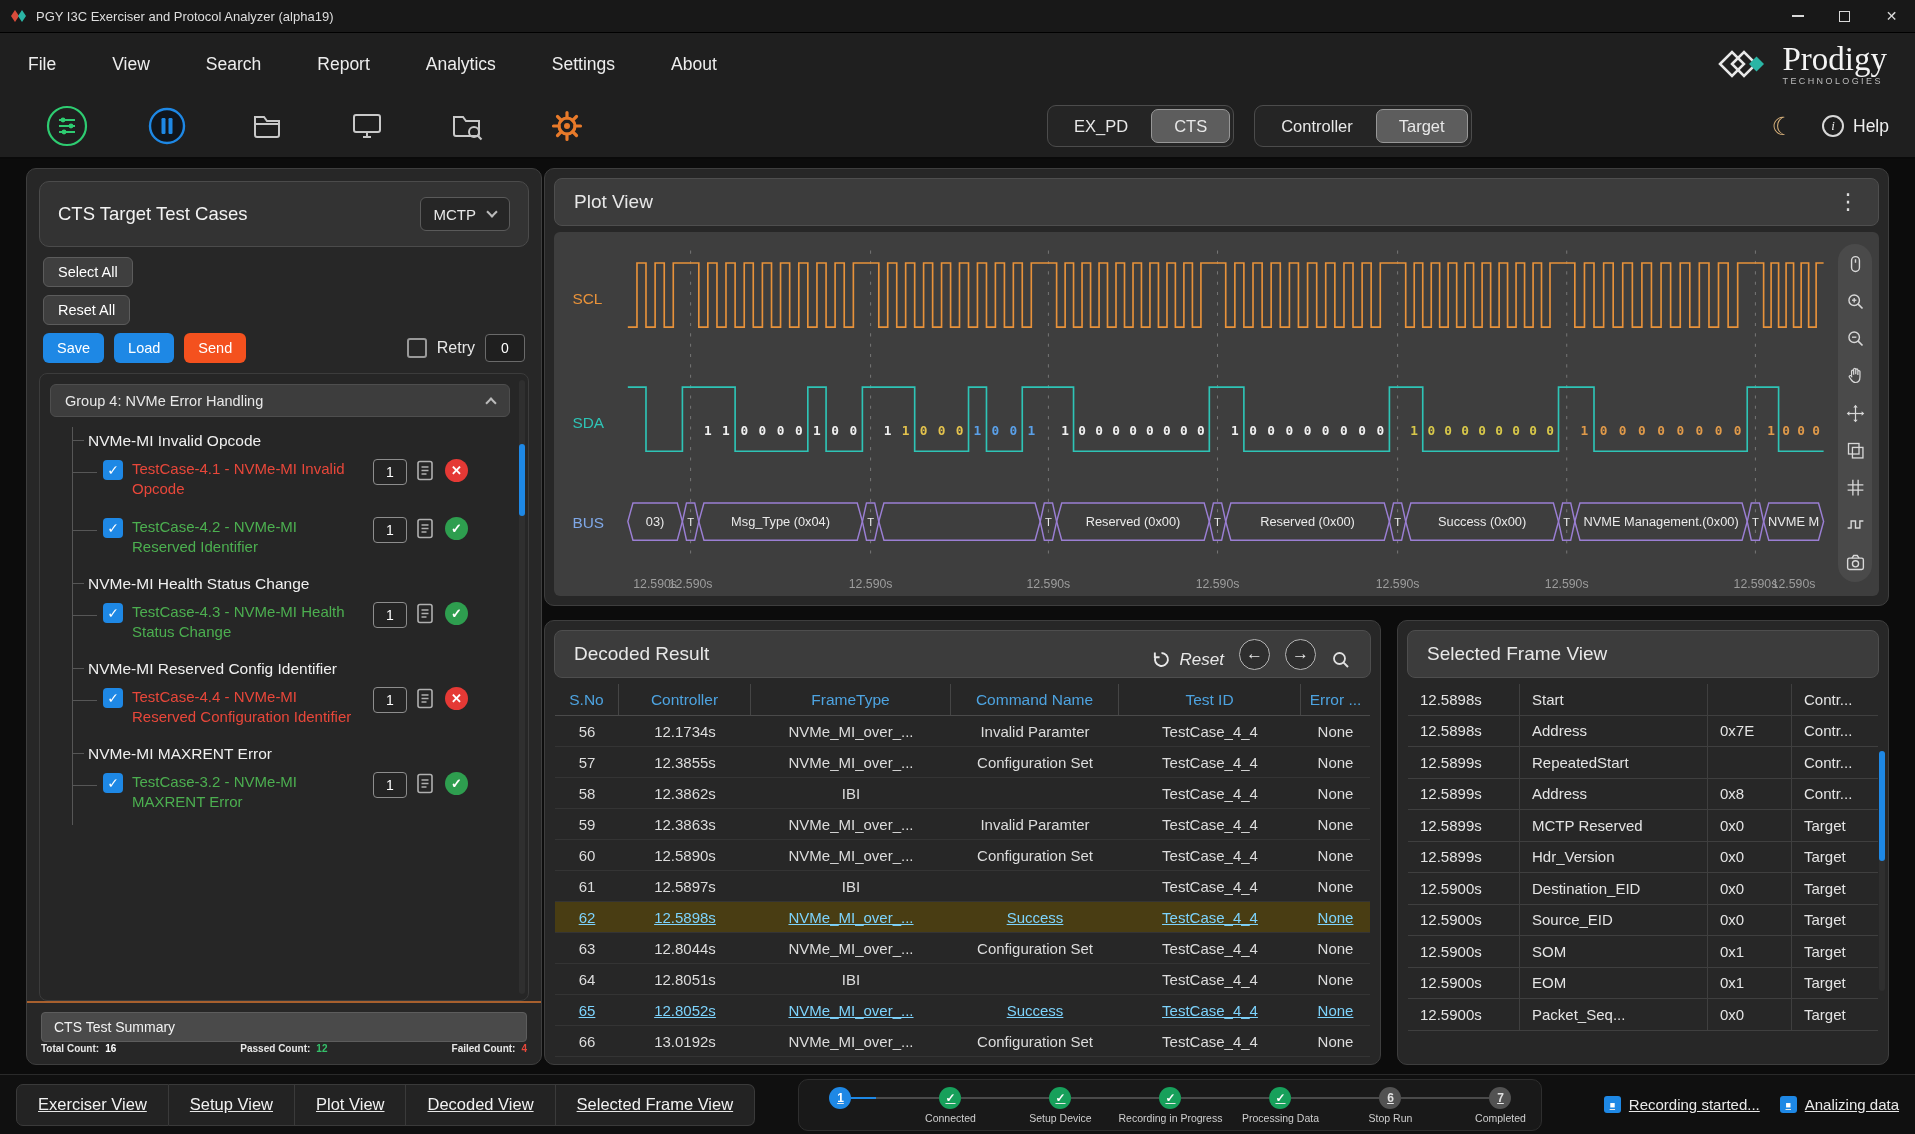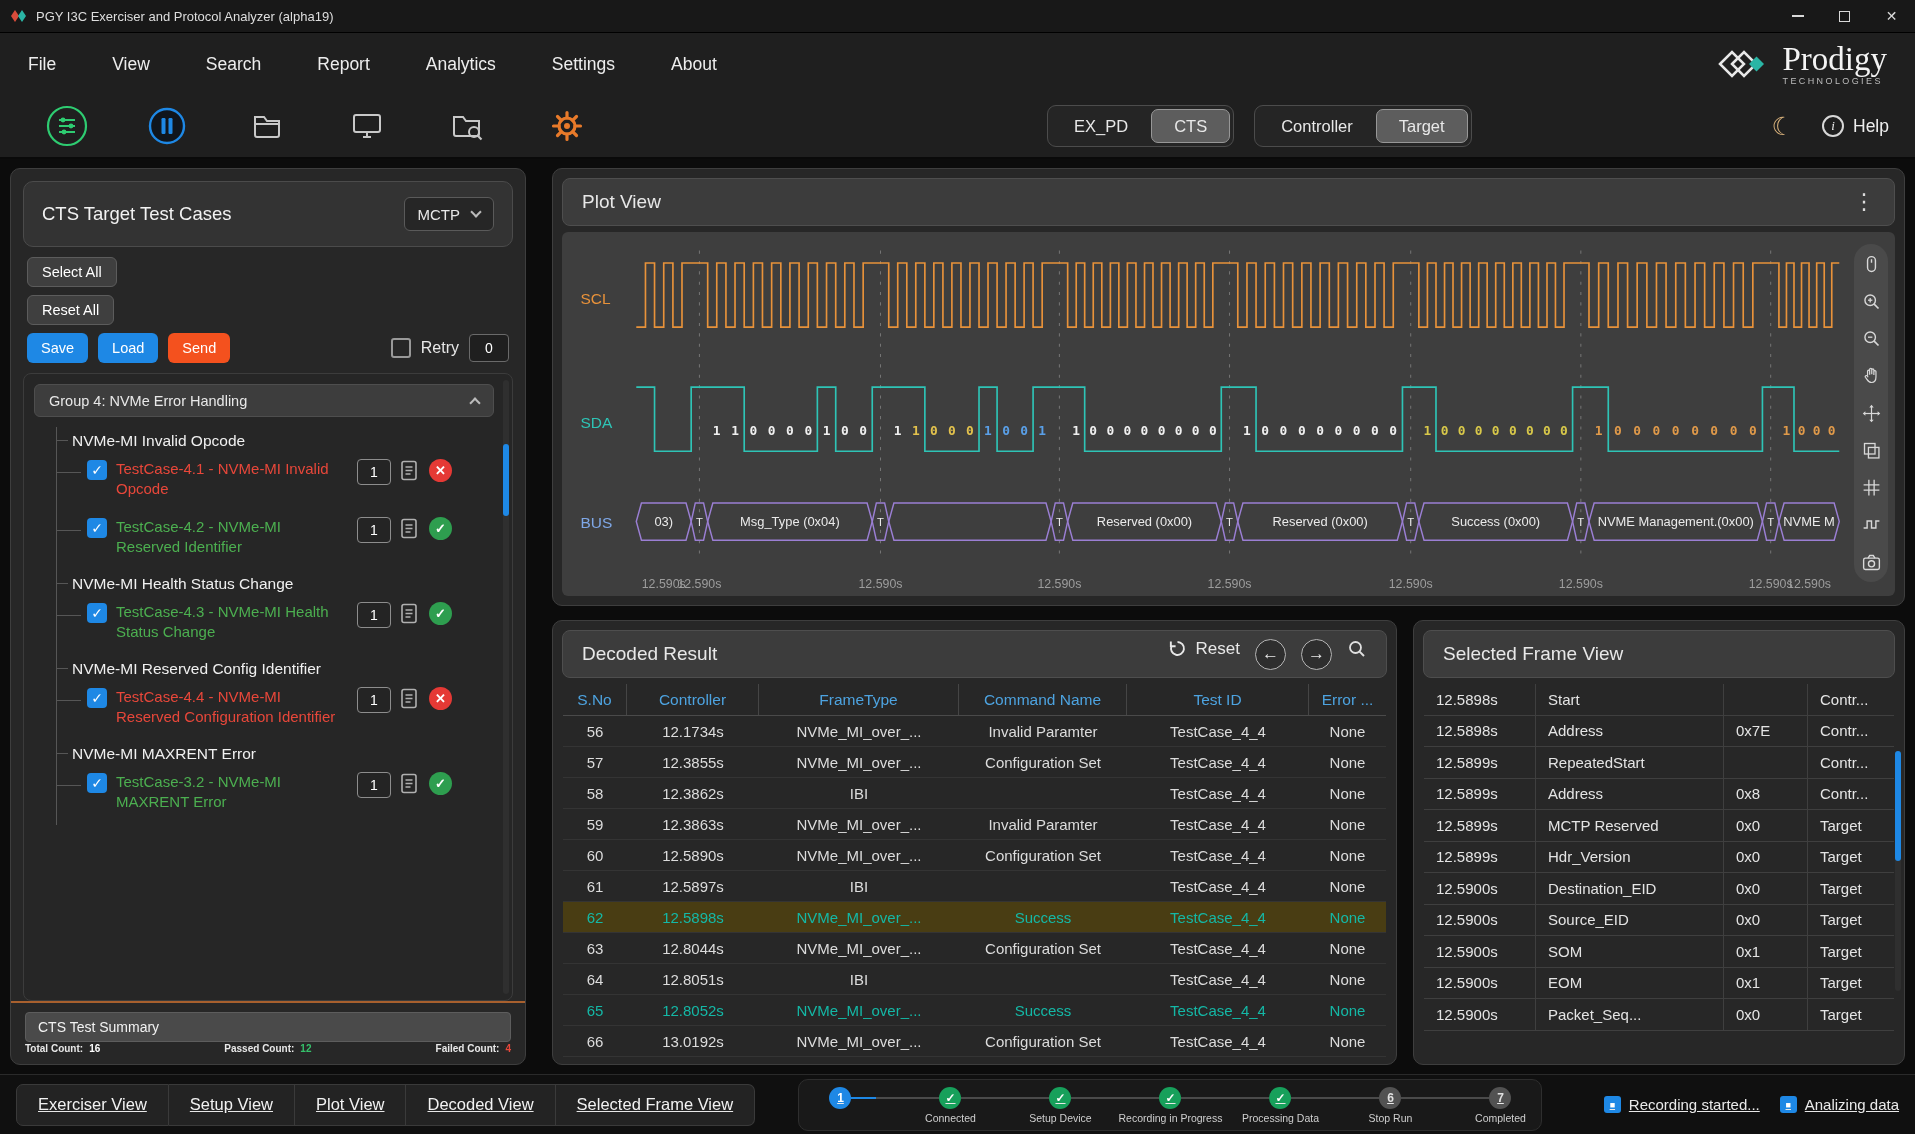--- a/index.html
+++ b/index.html
@@ -32,21 +32,21 @@
   .seg-wrap{display:flex;align-items:center;gap:20px;margin-left:auto;}
   .seg{display:flex;align-items:center;background:#252525;border:1px solid #4c4c4c;border-radius:9px;padding:3px;height:42px;}
   .seg-opt{padding:0 22px;height:34px;display:flex;align-items:center;font-size:16.5px;color:#e8e8e8;border-radius:7px;border:1px solid transparent;}
   .seg-opt.active{background:#5d5d5d;border:1px solid #979797;}
   .toolbar-right{display:flex;align-items:center;gap:28px;margin-left:300px;}
   .moon{font-size:25px;color:#d9b27c;line-height:1;}
   .help{display:flex;align-items:center;gap:9px;font-size:17.5px;color:#eee;}
   .info-circ{width:22px;height:22px;border:2px solid #d8d8d8;border-radius:50%;display:flex;align-items:center;justify-content:center;font-size:13px;font-family:"Liberation Serif",serif;font-style:italic;}
 
   
-  .main{flex:1;display:flex;padding:9px 10px;gap:26px;min-height:0;background:#0c0c0c;}
+  .main{flex:1;display:flex;padding:9px 26px;gap:2px;min-height:0;background:#0c0c0c;}
   .panel{background:#272727;border:1px solid #3e3e3e;border-radius:10px;}
 
   
   .left-panel{width:516px;display:flex;flex-direction:column;overflow:hidden;position:relative;}
   .lp-card{margin:12px 12px 10px;background:#333;border:1px solid #4b4b4b;border-radius:10px;height:66px;display:flex;align-items:center;justify-content:space-between;padding:0 18px;flex:0 0 auto;}
   .lp-title{font-size:18.5px;color:#f2f2f2;}
   .dropdown{background:#262626;border:1px solid #5a5a5a;border-radius:6px;height:34px;display:flex;align-items:center;gap:12px;padding:0 13px;font-size:15px;}
   .chev-down{width:8px;height:8px;border-right:2px solid #bbb;border-bottom:2px solid #bbb;transform:rotate(45deg);margin-top:-4px;}
   .chev-up{width:8px;height:8px;border-right:2px solid #bbb;border-bottom:2px solid #bbb;transform:rotate(-135deg);margin-top:4px;}
   .lp-row{padding:0 16px;margin-bottom:8px;display:flex;align-items:center;gap:10px;flex:0 0 auto;}
@@ -90,31 +90,31 @@
 
   .plot-panel{height:438px;display:flex;flex-direction:column;overflow:hidden;}
   .plot-body{flex:1;margin:0 9px 9px;background:#3e3e3e;border-radius:6px;position:relative;min-height:0;}
   .plot-body svg.wave{display:block;width:100%;height:100%;}
   .plot-tools{position:absolute;right:7px;top:12px;bottom:14px;width:34px;background:#4a4a4a;border-radius:17px;display:flex;flex-direction:column;align-items:center;justify-content:space-between;padding:9px 0;}
   .ptool{width:22px;height:22px;display:flex;align-items:center;justify-content:center;}
   .ptool svg{width:21px;height:21px;}
 
   .bottom-row{flex:1;display:flex;gap:16px;min-height:0;}
   .decoded-panel{flex:1;display:flex;flex-direction:column;overflow:hidden;min-width:0;}
-  .dr-controls{margin-left:auto;display:flex;align-items:flex-start;gap:15px;}
+  .dr-controls{margin-left:auto;display:flex;align-items:flex-end;gap:15px;font-style:italic;}
   .reset-ctl{display:flex;align-items:center;gap:9px;font-size:17px;}
   .circle-btn{width:31px;height:31px;border-radius:50%;border:1.5px solid #b5b5b5;background:#2e2e2e;display:flex;align-items:center;justify-content:center;color:#e8e8e8;font-size:17px;}
   .dr-table{margin:0 10px;overflow:hidden;}
   .dr-hrow{display:grid;grid-template-columns:64px 132px 200px 168px 182px 1fr;height:32px;align-items:stretch;border-bottom:1px solid #4a4a4a;}
   .dr-hcell{color:#4da3e0;font-size:15.5px;display:flex;align-items:center;justify-content:center;border-right:1px solid #454545;}
   .dr-hcell:last-child{border-right:none;}
   .dr-row{display:grid;grid-template-columns:64px 132px 200px 168px 182px 1fr;height:31px;align-items:center;border-bottom:1px solid #343434;font-size:15px;color:#dcdcdc;}
   .dr-cell{text-align:center;overflow:hidden;white-space:nowrap;}
   .dr-row.selected{background:#493d13;color:#e2793c;}
-  .dr-row.alert{color:#14b8a6;}
+  .dr-row.alert{color:#7dd3fc;text-decoration:underline;}
 
   .frame-panel{width:492px;display:flex;flex-direction:column;overflow:hidden;position:relative;}
   .fv-table{margin:0 10px;overflow:hidden;}
   .fv-hrow{display:grid;grid-template-columns:112px 188px 84px 1fr;height:30px;align-items:stretch;border-bottom:1px solid #454545;}
   .fv-hcell{color:#4da3e0;font-size:15.5px;display:flex;align-items:center;justify-content:center;border-right:1px solid #454545;}
   .fv-hcell:last-child{border-right:none;}
   .fv-row{display:grid;grid-template-columns:112px 188px 84px 1fr;height:31.5px;align-items:stretch;border-bottom:1px solid #3f3f3f;font-size:15px;color:#e4e4e4;}
   .fv-cell{display:flex;align-items:center;padding-left:12px;border-right:1px solid #3f3f3f;overflow:hidden;white-space:nowrap;}
   .fv-cell:last-child{border-right:none;}
 

